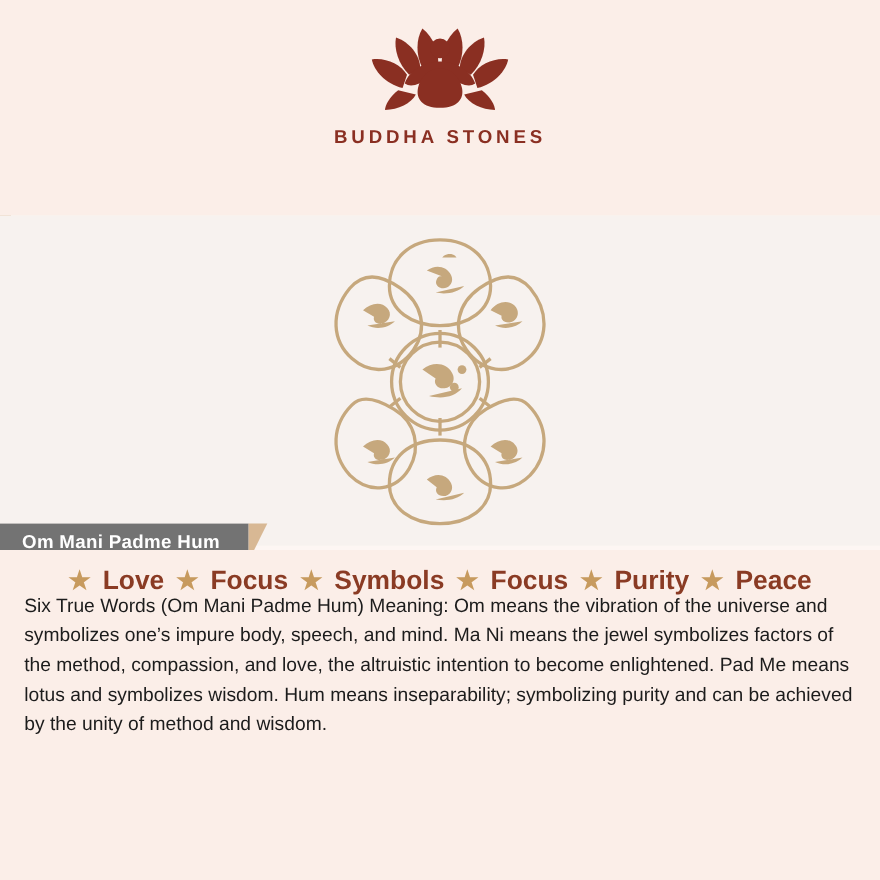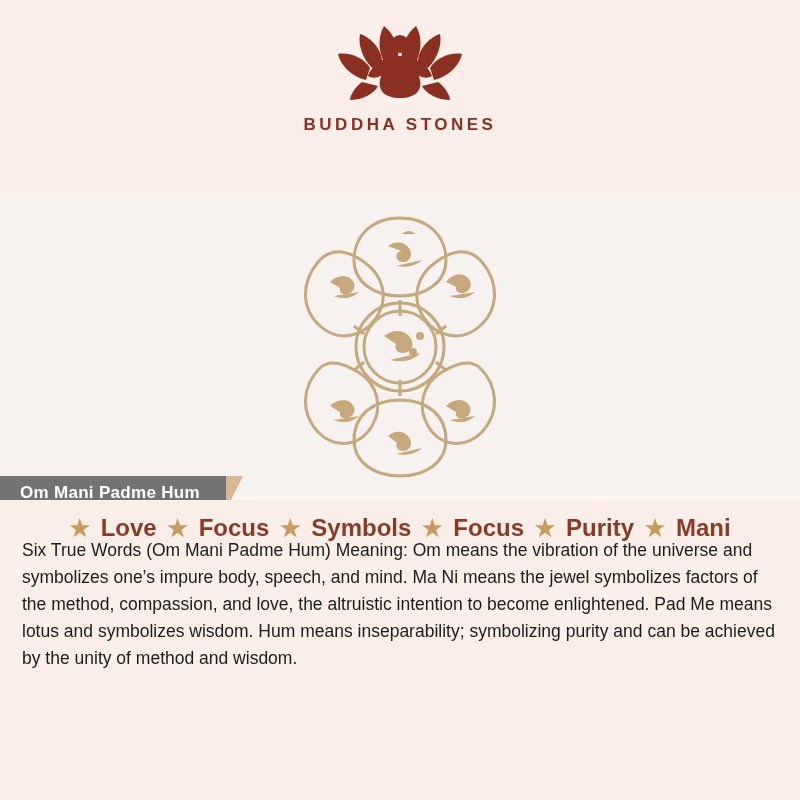--- a/index.html
+++ b/index.html
@@ -292,21 +292,21 @@
       <span class="kw">Love</span>
       <span class="star">★</span>
       <span class="kw">Focus</span>
       <span class="star">★</span>
       <span class="kw">Symbols</span>
       <span class="star">★</span>
       <span class="kw">Focus</span>
       <span class="star">★</span>
       <span class="kw">Purity</span>
       <span class="star">★</span>
-      <span class="kw">Mani</span>
+      <span class="kw">Peace</span>
     </div>
 
     <div class="paragraphs">
       <p>Six True Words (Om Mani Padme Hum) Meaning: Om means the vibration of the universe and symbolizes one’s impure body, speech, and mind. Ma Ni means the jewel symbolizes factors of the method, compassion, and love, the altruistic intention to become enlightened. Pad Me means lotus and symbolizes wisdom. Hum means inseparability; symbolizing purity and can be achieved by the unity of method and wisdom.</p>
     </div>
   </div>
 
 </div>
 
 </body></html>

